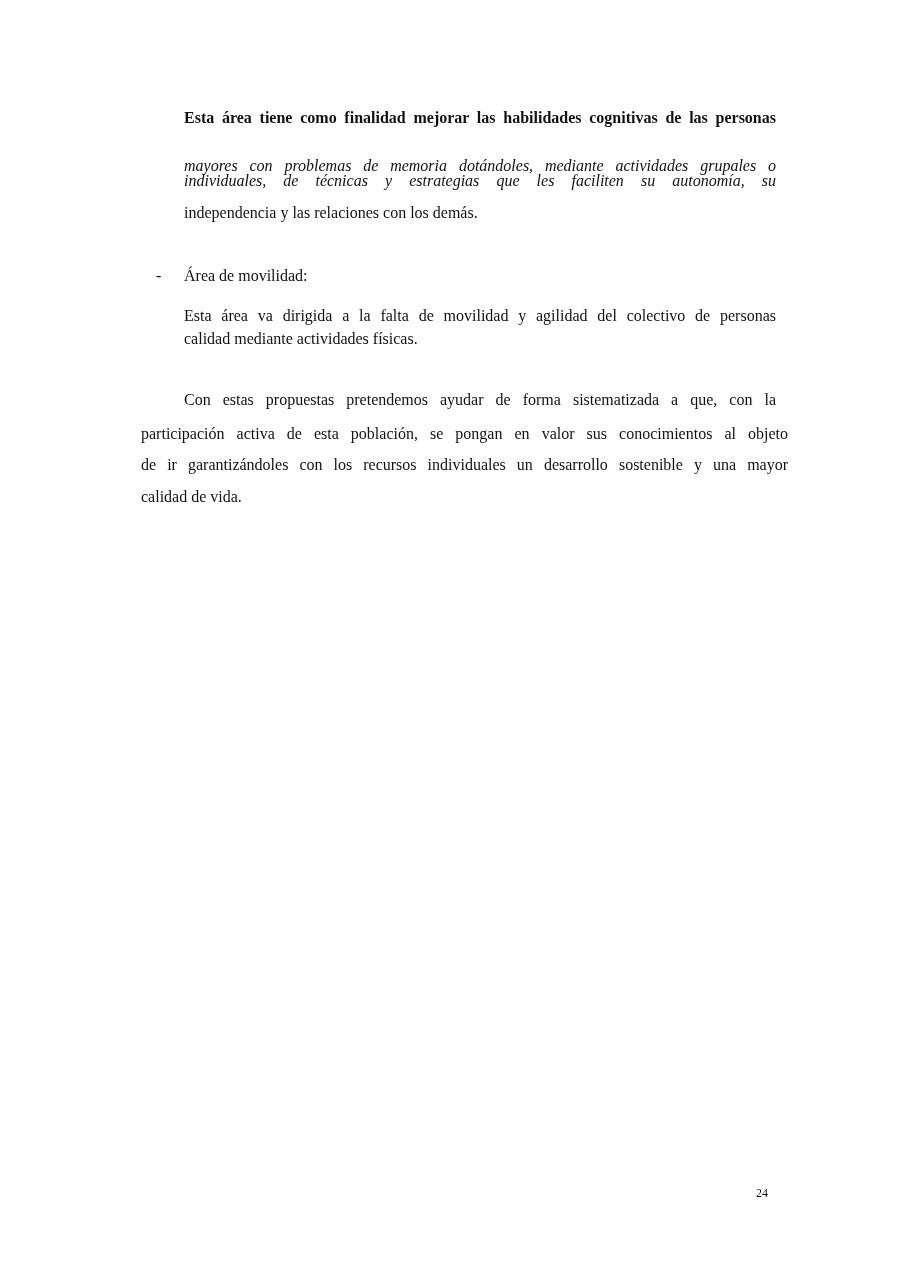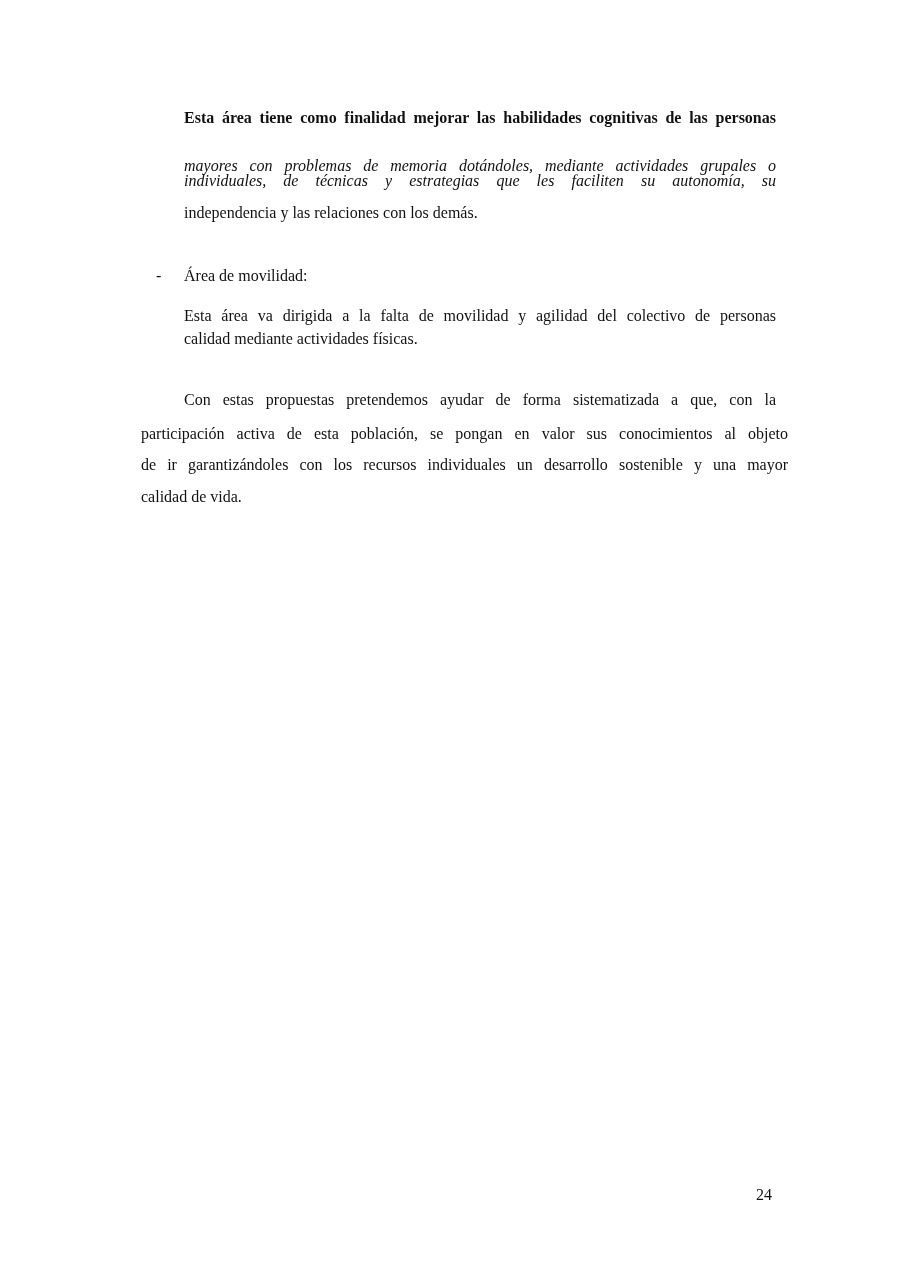--- a/index.html
+++ b/index.html
@@ -4,21 +4,21 @@
   <style>
     html, body { margin: 0; padding: 0; background: #ffffff; }
     body { width: 906px; height: 1280px; position: relative; overflow: hidden;
            font-family: "Liberation Serif", serif; color: #111111; font-size: 16px; }
     .line { position: absolute; white-space: nowrap; line-height: 20px; }
     .just { text-align: justify; text-align-last: justify; }
     .indent-block { left: 184px; width: 592px; }
     .full-block { left: 141px; width: 647px; }
     .bold { font-weight: normal; }
     .dash { position: absolute; left: 156px; }
-    .page-number { position: absolute; left: 756px; top: 1186px; font-size: 16px; }
+    .page-number { position: absolute; left: 756px; top: 1186px; font-size: 12px; }
   </style>
 </head>
 <body>
 
 <div>
 
   <div>
     <div class="line just indent-block" style="top:108px;font-weight:bold;">Esta área tiene como finalidad mejorar las habilidades cognitivas de las personas</div>
     <div class="line just indent-block" style="top:156px;font-style:italic;">mayores con problemas de memoria dotándoles, mediante actividades grupales o</div>
     <div class="line just indent-block" style="top:171px;font-style:italic;">individuales, de técnicas y estrategias que les faciliten su autonomía, su</div>

